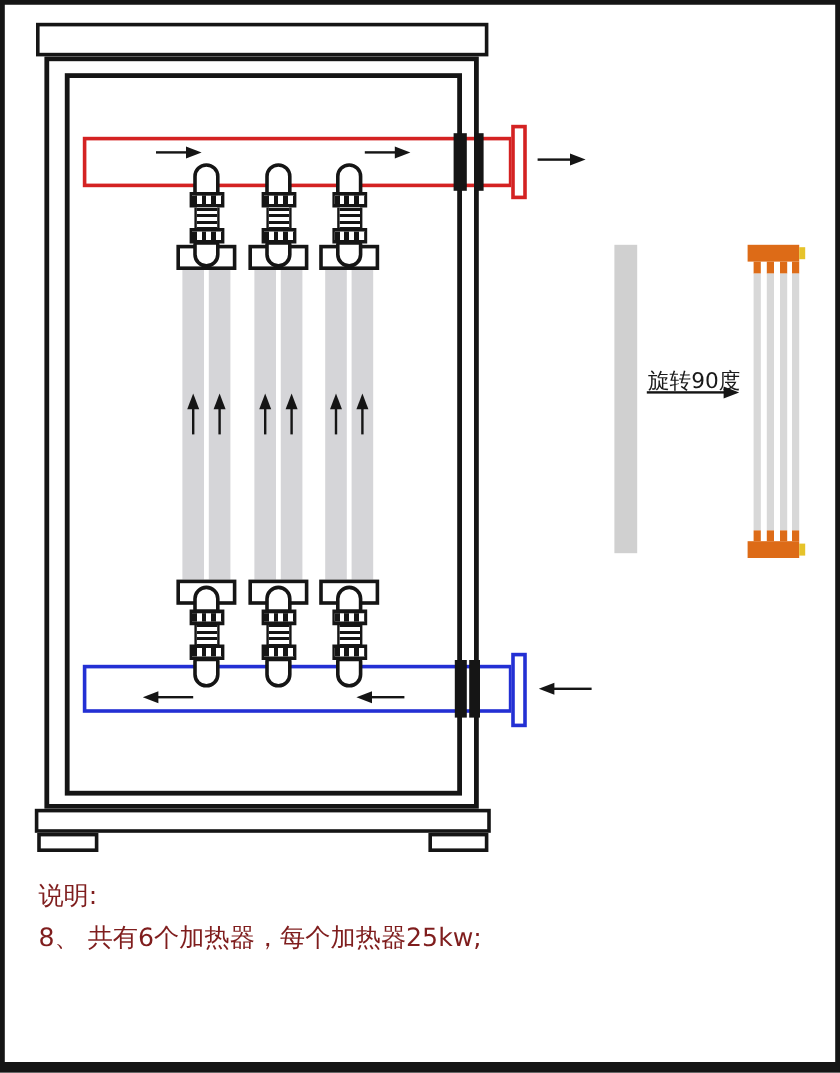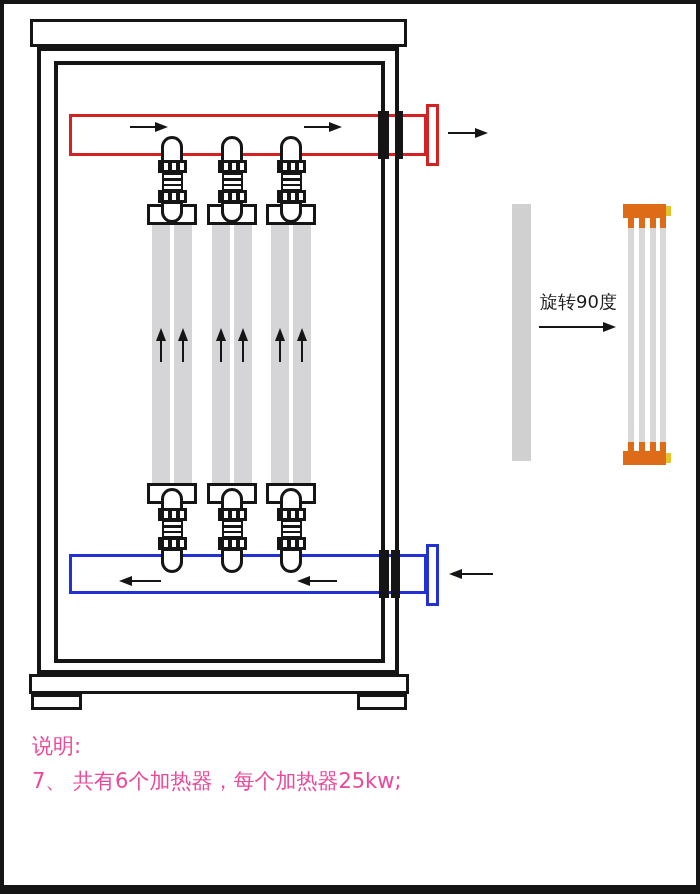--- a/index.html
+++ b/index.html
@@ -57,21 +57,21 @@
   .varrow .head{position:absolute;left:50%;top:0;transform:translateX(-50%);width:0;height:0;
     border-left:5px solid transparent;border-right:5px solid transparent;
     border-bottom:13px solid var(--line-black);}
   
   .graybar{background:#d0d0d0;}
   .rot-label{font-size:18px;color:#1a1a1a;white-space:nowrap;}
   .oblock{background:var(--header-orange);}
   .ytab{background:var(--tab-yellow);}
   .btube{background:#d8d8d8;}
   
-  .notes{left:28px;top:727px;width:650px;color:#ec4899;}
+  .notes{left:28px;top:727px;width:650px;color:#7f1d1d;}
   .notes .title{font-size:21px;line-height:30px;}
   .notes ul{list-style:none;margin:4px 0 0 0;padding:0;}
   .notes li{font-size:21px;line-height:33px;white-space:nowrap;}
 </style>
 </head>
 <body>
 
 <div id="canvas">
 
   <div class="abs cab-line" style="left:26px;top:15px;width:377px;height:28px;"></div>
@@ -191,21 +191,21 @@
   <div class="abs grp" style="left:262px;top:479px;width:50px;height:90px;">
     <div class="hbox" style="top:0;"></div>
     <div class="capsule-top" style="top:5px;height:23px;"></div>
     <div class="capsule-bot" style="top:65px;height:25px;"></div>
     <div class="collar" style="top:25px;"></div>
     <div class="spring" style="top:37px;"></div>
     <div class="collar" style="top:54px;"></div>
   </div>
 
   <div class="abs graybar" style="left:508px;top:200px;width:19px;height:257px;"></div>
-  <div class="abs rot-label" style="left:536px;top:286px;">旋转90度</div>
+  <div class="abs rot-label" style="left:536px;top:301px;">旋转90度</div>
   <div class="abs harrow right" style="left:535px;top:318px;width:77px;height:10px;">
       <div class="shaft"></div>
       <div class="head"></div>
     </div>
 
   <div class="abs" style="left:619px;top:200px;width:50px;height:260px;">
     <div class="abs oblock" style="left:0;top:0;width:43px;height:14px;"></div>
     <div class="abs ytab" style="left:43px;top:2px;width:5px;height:10px;"></div>
     <div class="abs oblock" style="left:5px;top:14px;width:6px;height:10px;"></div>
     <div class="abs oblock" style="left:16px;top:14px;width:6px;height:10px;"></div>
@@ -219,17 +219,17 @@
     <div class="abs oblock" style="left:16px;top:238px;width:6px;height:9px;"></div>
     <div class="abs oblock" style="left:27px;top:238px;width:6px;height:9px;"></div>
     <div class="abs oblock" style="left:37px;top:238px;width:6px;height:9px;"></div>
     <div class="abs oblock" style="left:0;top:247px;width:43px;height:14px;"></div>
     <div class="abs ytab" style="left:43px;top:249px;width:5px;height:10px;"></div>
   </div>
 
   <div class="abs notes">
     <div class="title">说明:</div>
     <ul>
-      <li>7、 共有6个加热器，每个加热器25kw;</li>
+      <li>8、 共有6个加热器，每个加热器25kw;</li>
     </ul>
   </div>
 
 </div>
 
 </body></html>

